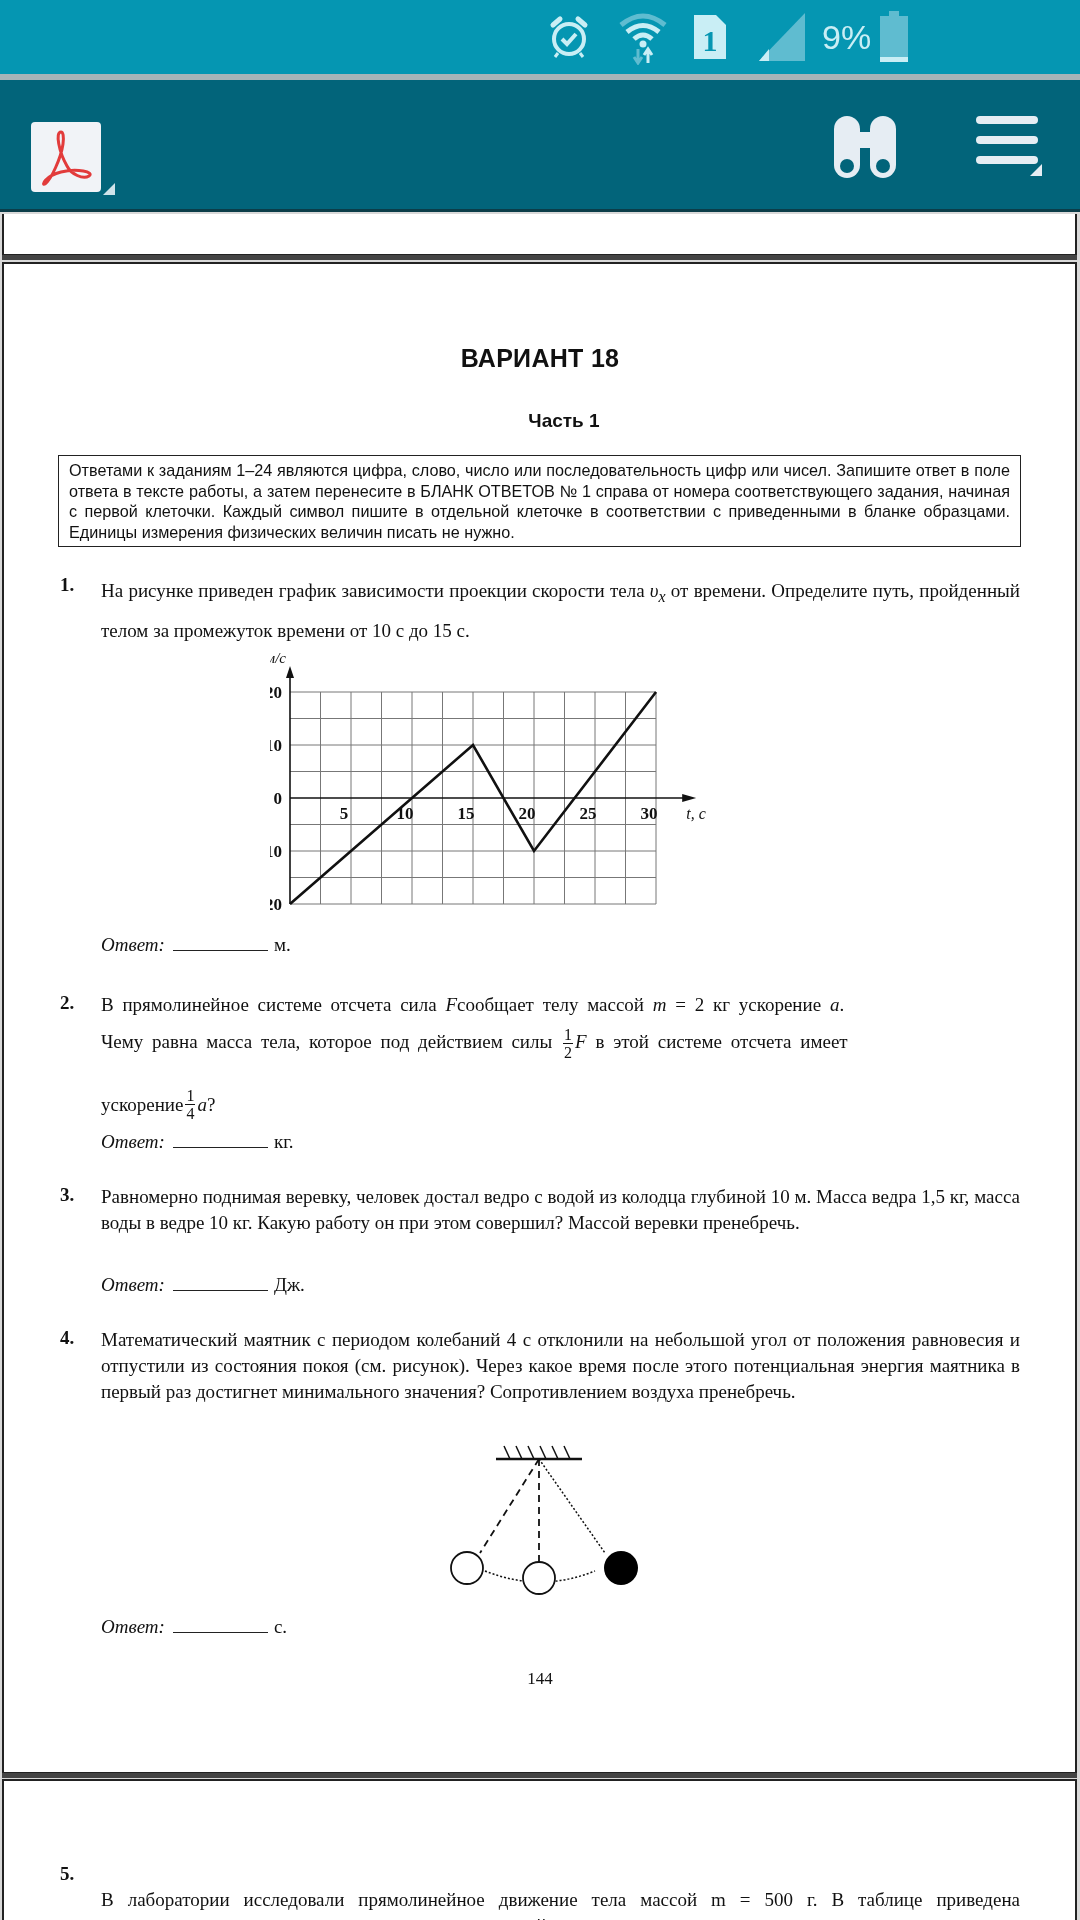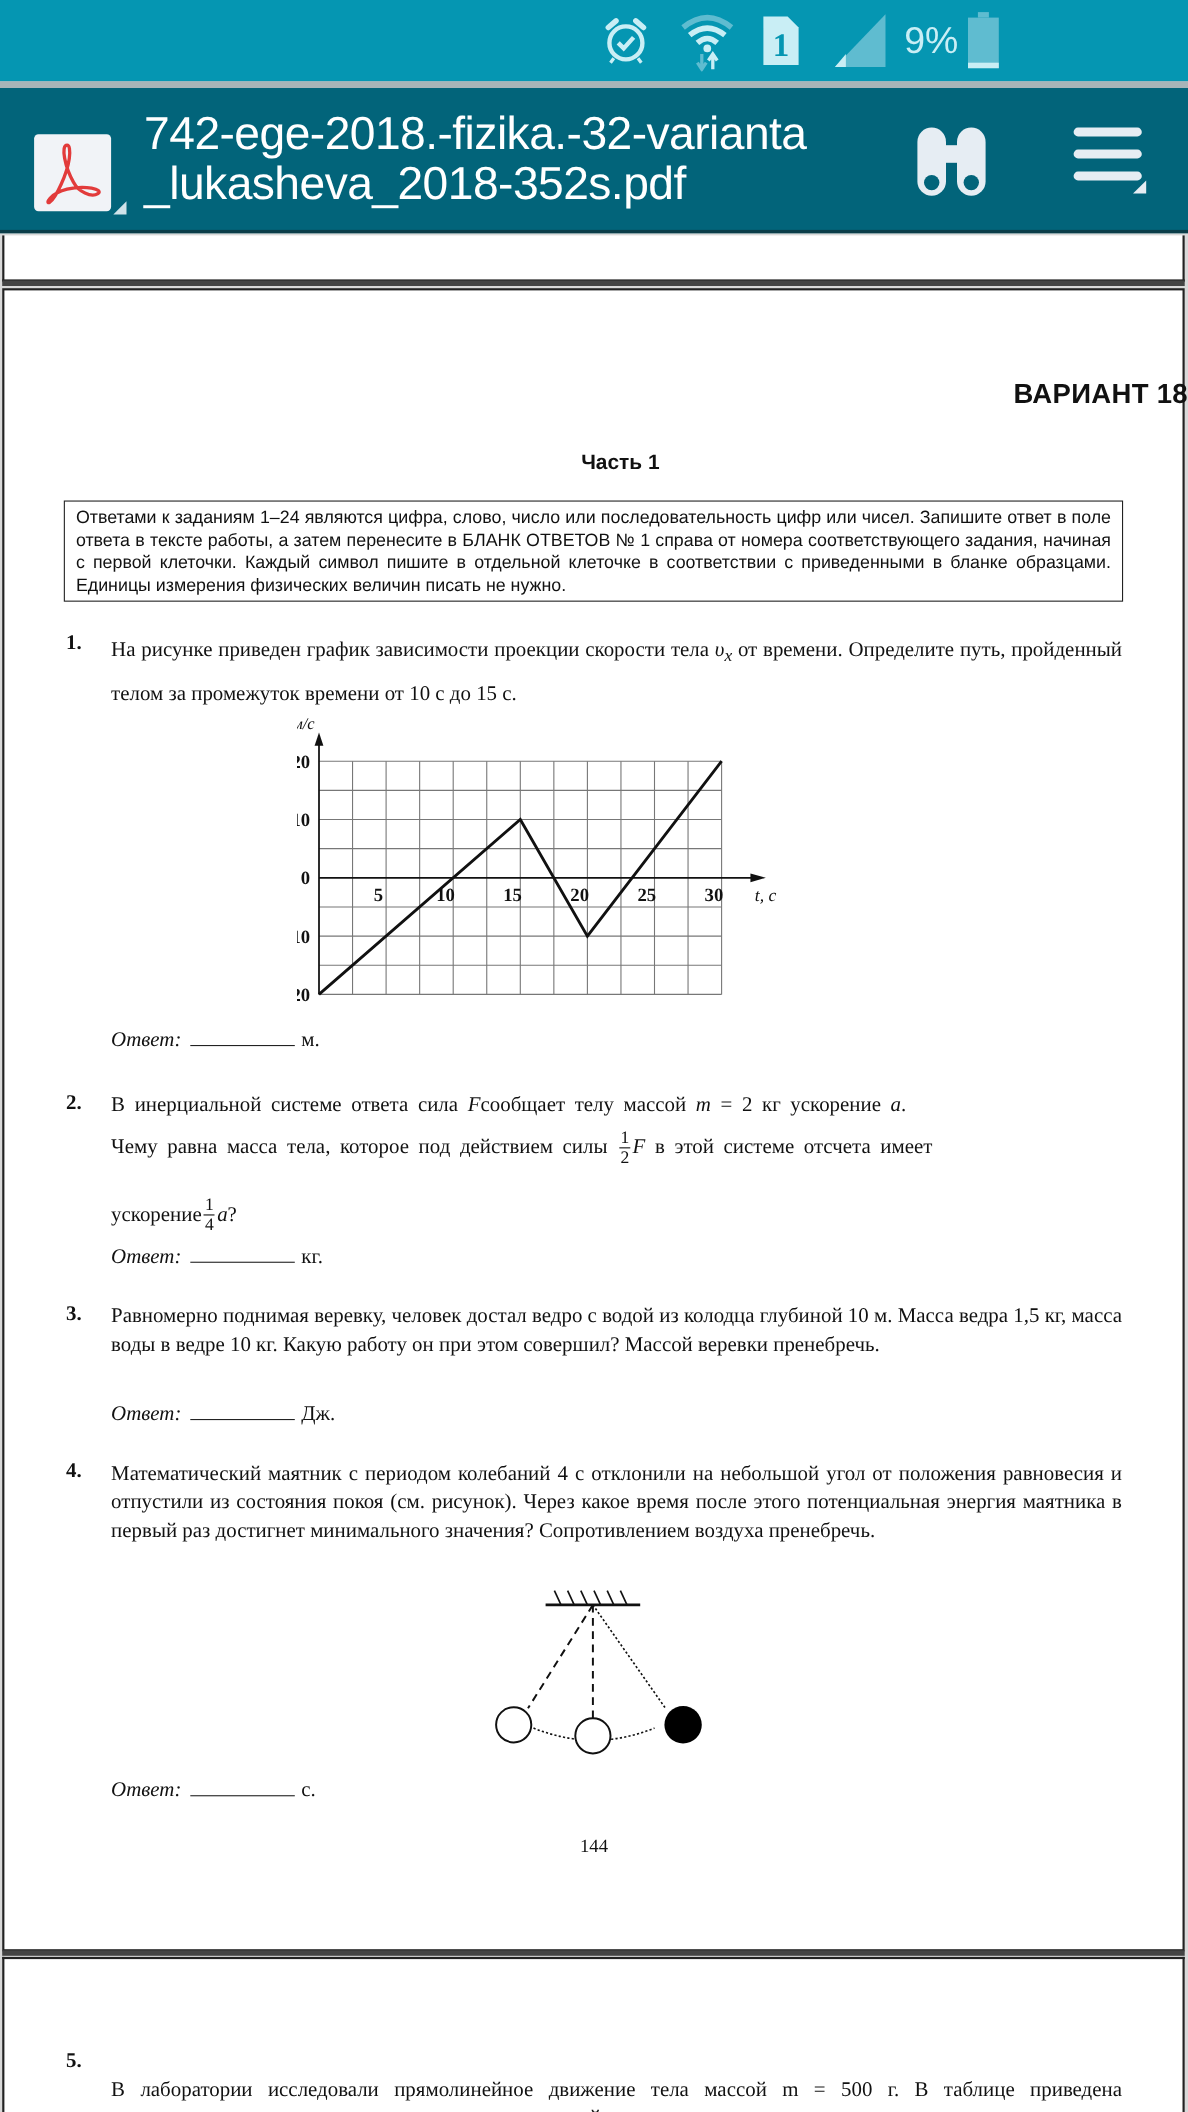--- a/index.html
+++ b/index.html
@@ -9,21 +9,21 @@
   .sb-item { position:absolute; top:0; height:74px; display:flex; align-items:center; color:#c9eef5; font-family:"Liberation Sans", sans-serif; }
   .appbar { position:absolute; left:0; top:80px; width:1080px; height:132px; background:#02647a; border-bottom:3px solid #0b3d49; box-sizing:border-box; }
   .pdf-icon { position:absolute; left:31px; top:41px; width:70px; height:70px; background:#f1f3f7; border-radius:4px; }
   .corner { position:absolute; width:0; height:0; border-left:12px solid transparent; border-bottom:12px solid #cfe3ea; }
   .title { position:absolute; left:131px; top:18px; width:640px; color:#fff; font-family:"Liberation Sans", sans-serif; font-size:42px; line-height:46px; letter-spacing:-0.5px; }
   .title div { white-space:nowrap; }
   .icon-btn { position:absolute; cursor:pointer; }
   .page { position:absolute; left:2px; width:1075px; background:#fff; border:2px solid #222; box-sizing:border-box; }
   .sep { position:absolute; left:2px; width:1075px; height:5px; background:#444; }
   .center { position:absolute; left:0; width:100%; text-align:center; }
-  .h1 { font-family:"Liberation Sans", sans-serif; font-weight:bold; font-size:25px; letter-spacing:0.3px;text-align:right; }
+  .h1 { font-family:"Liberation Sans", sans-serif; font-weight:bold; font-size:25px; letter-spacing:0.3px; }
   .h2 { font-family:"Liberation Sans", sans-serif; font-weight:bold; font-size:19px; }
   .infobox { position:absolute; left:58px; top:455px; width:963px; height:92px; border:1.5px solid #222; box-sizing:border-box; padding:4px 10px; font-family:"Liberation Sans", sans-serif; font-size:16.2px; line-height:20.5px; text-align:justify; color:#111; }
   .qnum { position:absolute; left:60px; font-weight:bold; font-size:19px; }
   .qtext { position:absolute; left:101px; width:919px; font-size:19px; line-height:26px; text-align:justify; text-align-last:auto; }
   .answer { position:absolute; left:101px; font-size:19px; }
   .answer i { font-style:italic; }
   .blank { display:inline-block; width:95px; border-bottom:1px solid #222; margin:0 6px 0 8px; height:18px; vertical-align:baseline; }
   .frac { display:inline-flex; flex-direction:column; align-items:center; vertical-align:middle; font-size:16px; line-height:17px; margin:0 2px; }
   .frac .num { border-bottom:1px solid #111; padding:0 1px; }
   .pagenum { position:absolute; left:0; width:100%; text-align:center; font-size:17px; }
@@ -75,24 +75,20 @@
 <div class="statusbar-strip"></div>
 
 <div class="appbar">
   <div class="icon-btn" style="left:31px; top:30px; width:84px; height:84px;">
     <div class="pdf-icon" style="left:0; top:12px;">
       <svg width="70" height="70" viewBox="0 0 70 70">
           <path d="M30 10 C24 10 28 30 36 44 C40 52 52 58 58 54 C64 50 46 46 30 50 C14 54 10 64 14 62 C20 58 30 36 32 22 C33 14 32 10 30 10 Z" fill="none" stroke="#e23b3b" stroke-width="3"></path>
         </svg>
     </div>
     <div class="corner" style="left:72px; top:73px;"></div>
-  </div>
-  <div class="title">
-    <div>742-ege-2018.-fizika.-32-varianta</div>
-    <div>_lukasheva_2018-352s.pdf</div>
   </div>
   <div class="icon-btn" style="left:830px; top:30px; width:70px; height:72px;">
     <svg width="70" height="72" viewBox="0 0 70 72">
         <rect x="4" y="6" width="26" height="62" rx="13" fill="#e6edf3"></rect>
         <rect x="40" y="6" width="26" height="62" rx="13" fill="#e6edf3"></rect>
         <rect x="26" y="22" width="18" height="16" fill="#e6edf3"></rect>
         <circle cx="17" cy="56" r="7" fill="#02647a"></circle>
         <circle cx="53" cy="56" r="7" fill="#02647a"></circle>
       </svg>
   </div>
@@ -163,21 +159,21 @@
       <circle cx="203" cy="105" r="0.01" fill="#111"></circle>
       <circle cx="264" cy="211" r="0.01" fill="#111"></circle>
       <circle cx="386" cy="52" r="0.01" fill="#111"></circle>
     </svg>
 
   <div class="answer" style="top:932px;"><i>Ответ:</i><span class="blank"></span><span>м.</span></div>
 
   <div class="qnum" style="top:992px;">2.</div>
   <div class="qtext" style="top:992px;">
     <div style="display:flex; justify-content:space-between; word-spacing:4px;">
-      <span><span>В инерциальной системе ответа сила </span><i style="position:relative;"><span>F</span></i><span>сообщает телу массой </span><i>m</i><span> = 2 кг ускорение </span><i>a</i><span>.</span></span>
+      <span><span>В прямолинейное системе отсчета сила </span><i style="position:relative;"><span>F</span></i><span>сообщает телу массой </span><i>m</i><span> = 2 кг ускорение </span><i>a</i><span>.</span></span>
     </div>
     <div style="margin-top:8px; display:flex; align-items:center; justify-content:space-between; word-spacing:4px;">
       <span><span>Чему равна масса тела, которое под действием силы </span><span class="frac">
             <span class="num">1</span>
             <span>2</span>
           </span><i>F</i><span> в этой системе отсчета имеет</span></span>
     </div>
     <div style="margin-top:26px; display:flex; align-items:center;">
       <span>ускорение </span>
         <span class="frac">

